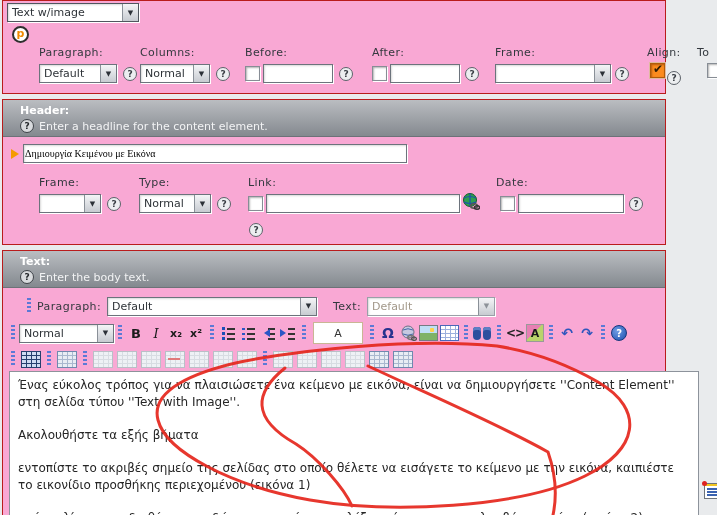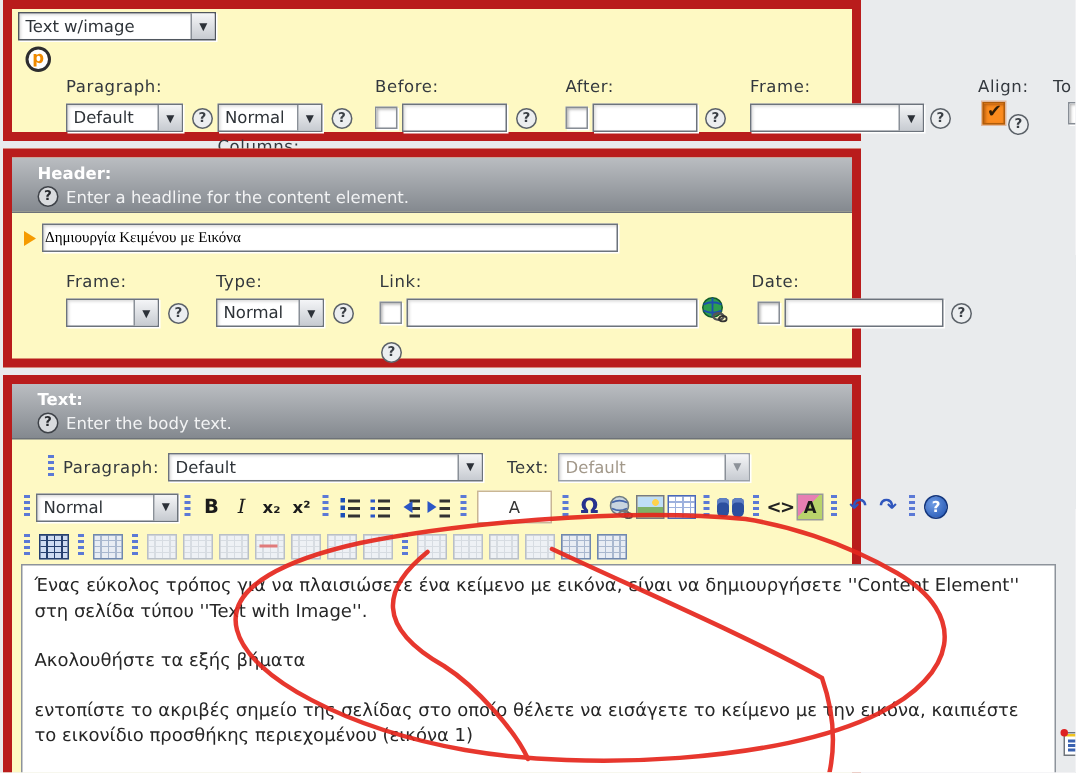--- a/index.html
+++ b/index.html
@@ -1,18 +1,18 @@
 <!DOCTYPE html>
 <html><head>
 <meta charset="utf-8">
 <style>
   html,body{margin:0;padding:0;}
   body{font-family:"DejaVu Sans","Liberation Sans",sans-serif;}
   #screen{position:relative;width:717px;height:515px;background:#e9ebed;overflow:hidden;font-size:11px;color:#2e3338;}
-  .box{position:absolute;left:2px;width:572px;background:#fef9c3;border:6px solid #b91c1c;box-sizing:border-box;}
+  .box{position:absolute;left:2px;width:664px;background:#f9a8d4;border:1px solid #b91c1c;box-sizing:border-box;}
   .lbl{position:absolute;color:#33383e;letter-spacing:.4px;white-space:nowrap;}
   
   .sel{position:absolute;height:19px;display:inline-flex;align-items:stretch;background:#fff;border:1px solid #6c737c;box-shadow:1px 1px 0 #fff, inset 1px 1px 2px rgba(0,0,0,.15);box-sizing:border-box;}
   .sel .val{flex:1;display:flex;align-items:center;padding:0 4px;overflow:hidden;white-space:nowrap;}
   .sel .arr{width:15px;background:linear-gradient(#f4f5f7,#c7cbd1);border-left:1px solid #8a9098;display:flex;align-items:center;justify-content:center;}
   .sel .arr::after{content:"▼";font-size:7px;color:#2c3138;}
   .sel.dis{border-color:#9aa0a8;}
   .sel.dis .val{color:#a2988a;}
   .sel.dis .arr::after{color:#8d9299;}
   
@@ -82,21 +82,21 @@
     </div>
     <span class="pencil" style="left:9px;top:25px;"></span>
 
     <span class="lbl" style="left:36px;top:45px;">Paragraph:</span>
     <div class="sel" style="left:36px;top:63px;width:78px;">
       <span class="val">Default</span>
         <span class="arr"></span>
     </div>
     <span class="q" style="left:120px;top:66px;"></span>
 
-    <span class="lbl" style="left:137px;top:45px;margin-top:40px;">Columns:</span>
+    <span class="lbl" style="left:137px;top:45px;">Columns:</span>
     <div class="sel" style="left:137px;top:63px;width:70px;">
       <span class="val">Normal</span>
         <span class="arr"></span>
     </div>
     <span class="q" style="left:213px;top:66px;"></span>
 
     <span class="lbl" style="left:242px;top:45px;">Before:</span>
     <span class="cb" style="left:242px;top:65px;"></span>
     <input class="inp" style="left: 260px; top: 63px; width: 70px;" value="">
     <span class="q" style="left:336px;top:66px;"></span>

